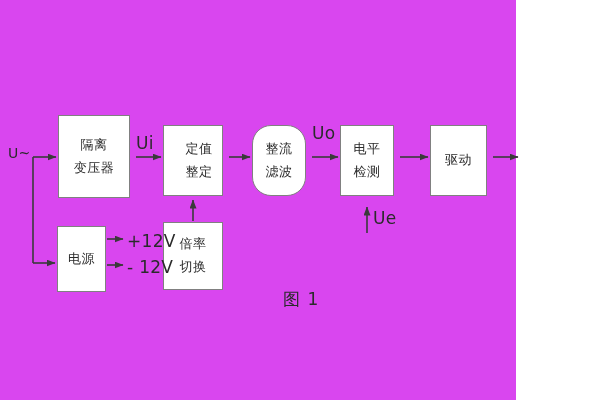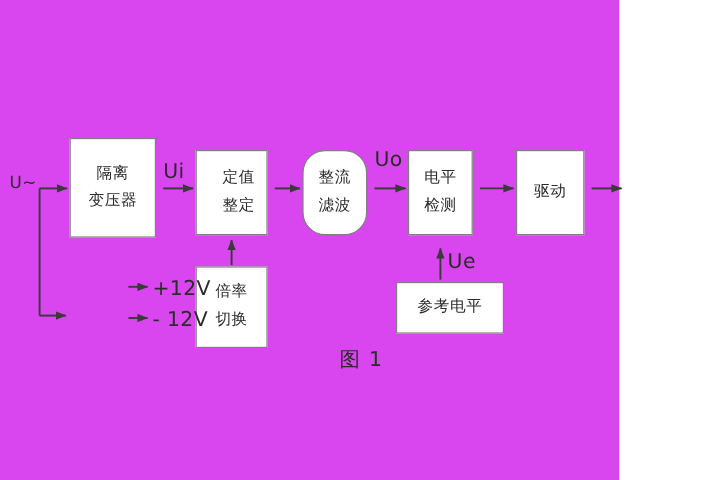--- a/index.html
+++ b/index.html
@@ -109,29 +109,29 @@
   <div class="node" style="left:340px; top:125px; width:54px; height:71px;">
     <span class="line">电平</span>
     <span class="line">检测</span>
   </div>
 
   <div class="node" style="left:430px; top:125px; width:57px; height:71px;">
     <span class="line">驱动</span>
   </div>
 
 
+  <div class="node" style="left:57px; top:226px; width:49px; height:66px;">
+    <span class="line">电源</span>
+  </div>
 
   <div class="node" style="left:163px; top:222px; width:60px; height:68px;">
     <span class="line">倍率</span>
     <span class="line">切换</span>
   </div>
 
-  <div class="node" style="left:330px; top:235px; width:90px; height:43px;">
-    <span class="line">参考电平</span>
-  </div>
 
   <div class="sig" style="left:8px; top:145px; font-size:14px;">U~</div>
 
   <div class="sig" style="left:136px; top:133px;">Ui</div>
 
   <div class="sig" style="left:312px; top:123px;">Uo</div>
 
   <div class="sig" style="left:373px; top:208px;">Ue</div>
 
   <div class="sig" style="left:127px; top:231px;">+12V</div>

